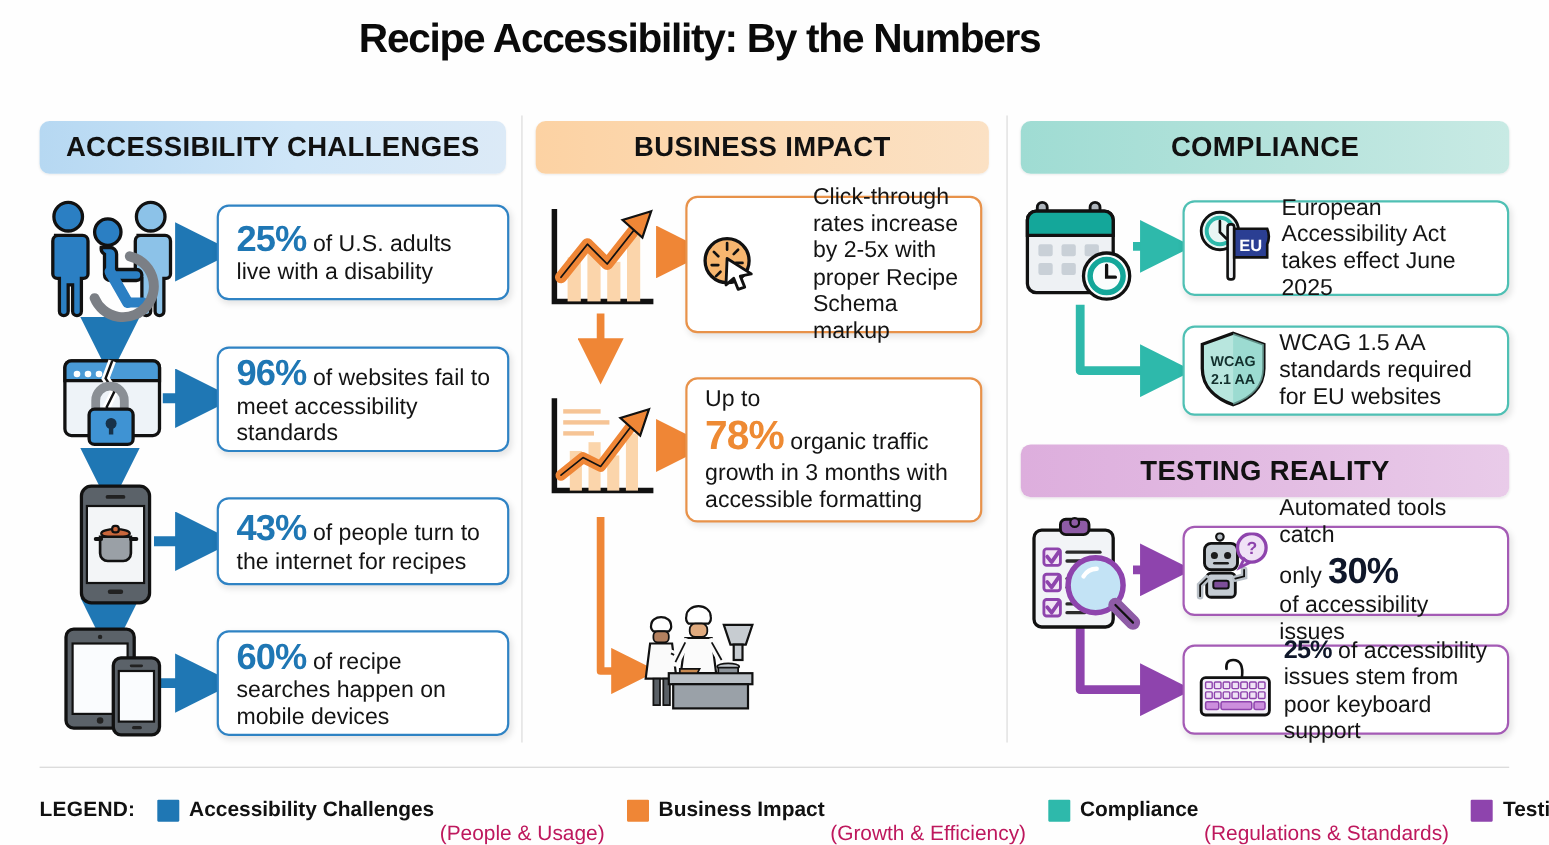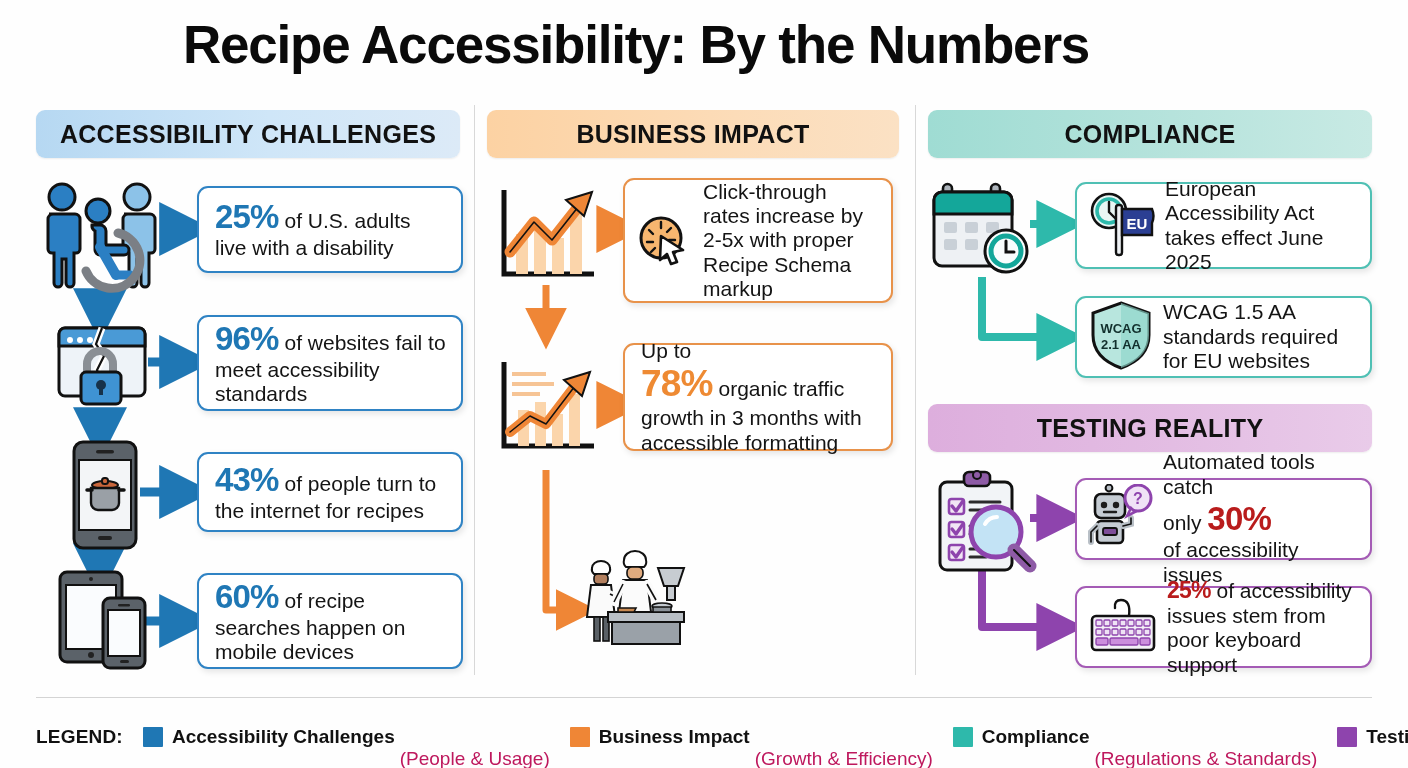--- a/index.html
+++ b/index.html
@@ -12,21 +12,21 @@
   #page {
     position: relative;
     width: 1408px; height: 768px;
     background: #fefefe;
   }
 
   
   #title {
     position: absolute; top: 14px; left: 0; width: 1272px;
     text-align: center;
-    font-size: 53px;
+    font-size: 37px;
     font-weight: 700;
     letter-spacing: -1.2px;
     color: #0a0a0a;
     font-family: "Liberation Sans", sans-serif;
   }
 
   
   .vdiv {
     position: absolute; top: 105px; width: 1px; height: 570px;
     background: #d8d8d8;
@@ -89,21 +89,21 @@
     color: #141414;
     padding: 8px 14px 8px 16px;
   }
   .stat {
     font-weight: 700;
     font-size: 33px;
     letter-spacing: -0.8px;
   }
   .stat.blue   { color: #1f77b4; }
   .stat.orange { color: #ee8a33; }
-  .stat.purple { color: #b91c1c; }
+  .stat.purple { color: #0f172a; }
   .stat.big {
     font-size: 37px;
   }
 
   
   .icon-abs { position: absolute; }
   .icon-inline { flex: 0 0 auto; margin-left: 10px; }
 
   
   #arrows { position: absolute; left: 0; top: 0; width: 1408px; height: 768px; pointer-events: none; }
@@ -326,24 +326,24 @@
           <path d="M26,14 v6"></path>
             <path d="M14,22 l4,4"></path>
             <path d="M12,34 h6"></path>
           <path d="M16,44 l4,-4"></path>
             <path d="M36,20 l-4,4"></path>
             <path d="M40,32 h-6"></path>
         </g>
         <path d="M26,28 L48,42 L38,44 L42,54 L36,56 L32,46 L25,52 z" fill="#fff" stroke="#111" stroke-width="2.6" stroke-linejoin="round"></path>
       </svg>
     </span>
-    <div class="card-text" style="padding-left:8px;">Click-through rates increase by 2-5x with proper Recipe Schema markup</div>
-  </div>
-
-  <div class="card orange" style="left:623px;top:343px;width:270px;height:108px;">
+    <div class="card-text" style="padding-left:8px;margin-left:36px;">Click-through rates increase by 2-5x with proper Recipe Schema markup</div>
+  </div>
+
+  <div class="card orange" style="left:623px;top:343px;width:270px;height:132px;">
     <div class="card-text">
       <div style="font-size:21px;">Up to</div>
       <span class="stat orange big">78%</span><span> organic traffic growth in 3 months with accessible formatting</span>
     </div>
   </div>
 
 
   <div class="icon-abs" style="left:929px;top:176px;">
     <svg width="104" height="102" viewBox="0 0 104 102">
       <rect x="14" y="8" width="9" height="20" rx="4.5" fill="#aeb5bc" stroke="#111" stroke-width="2.6"></rect>

